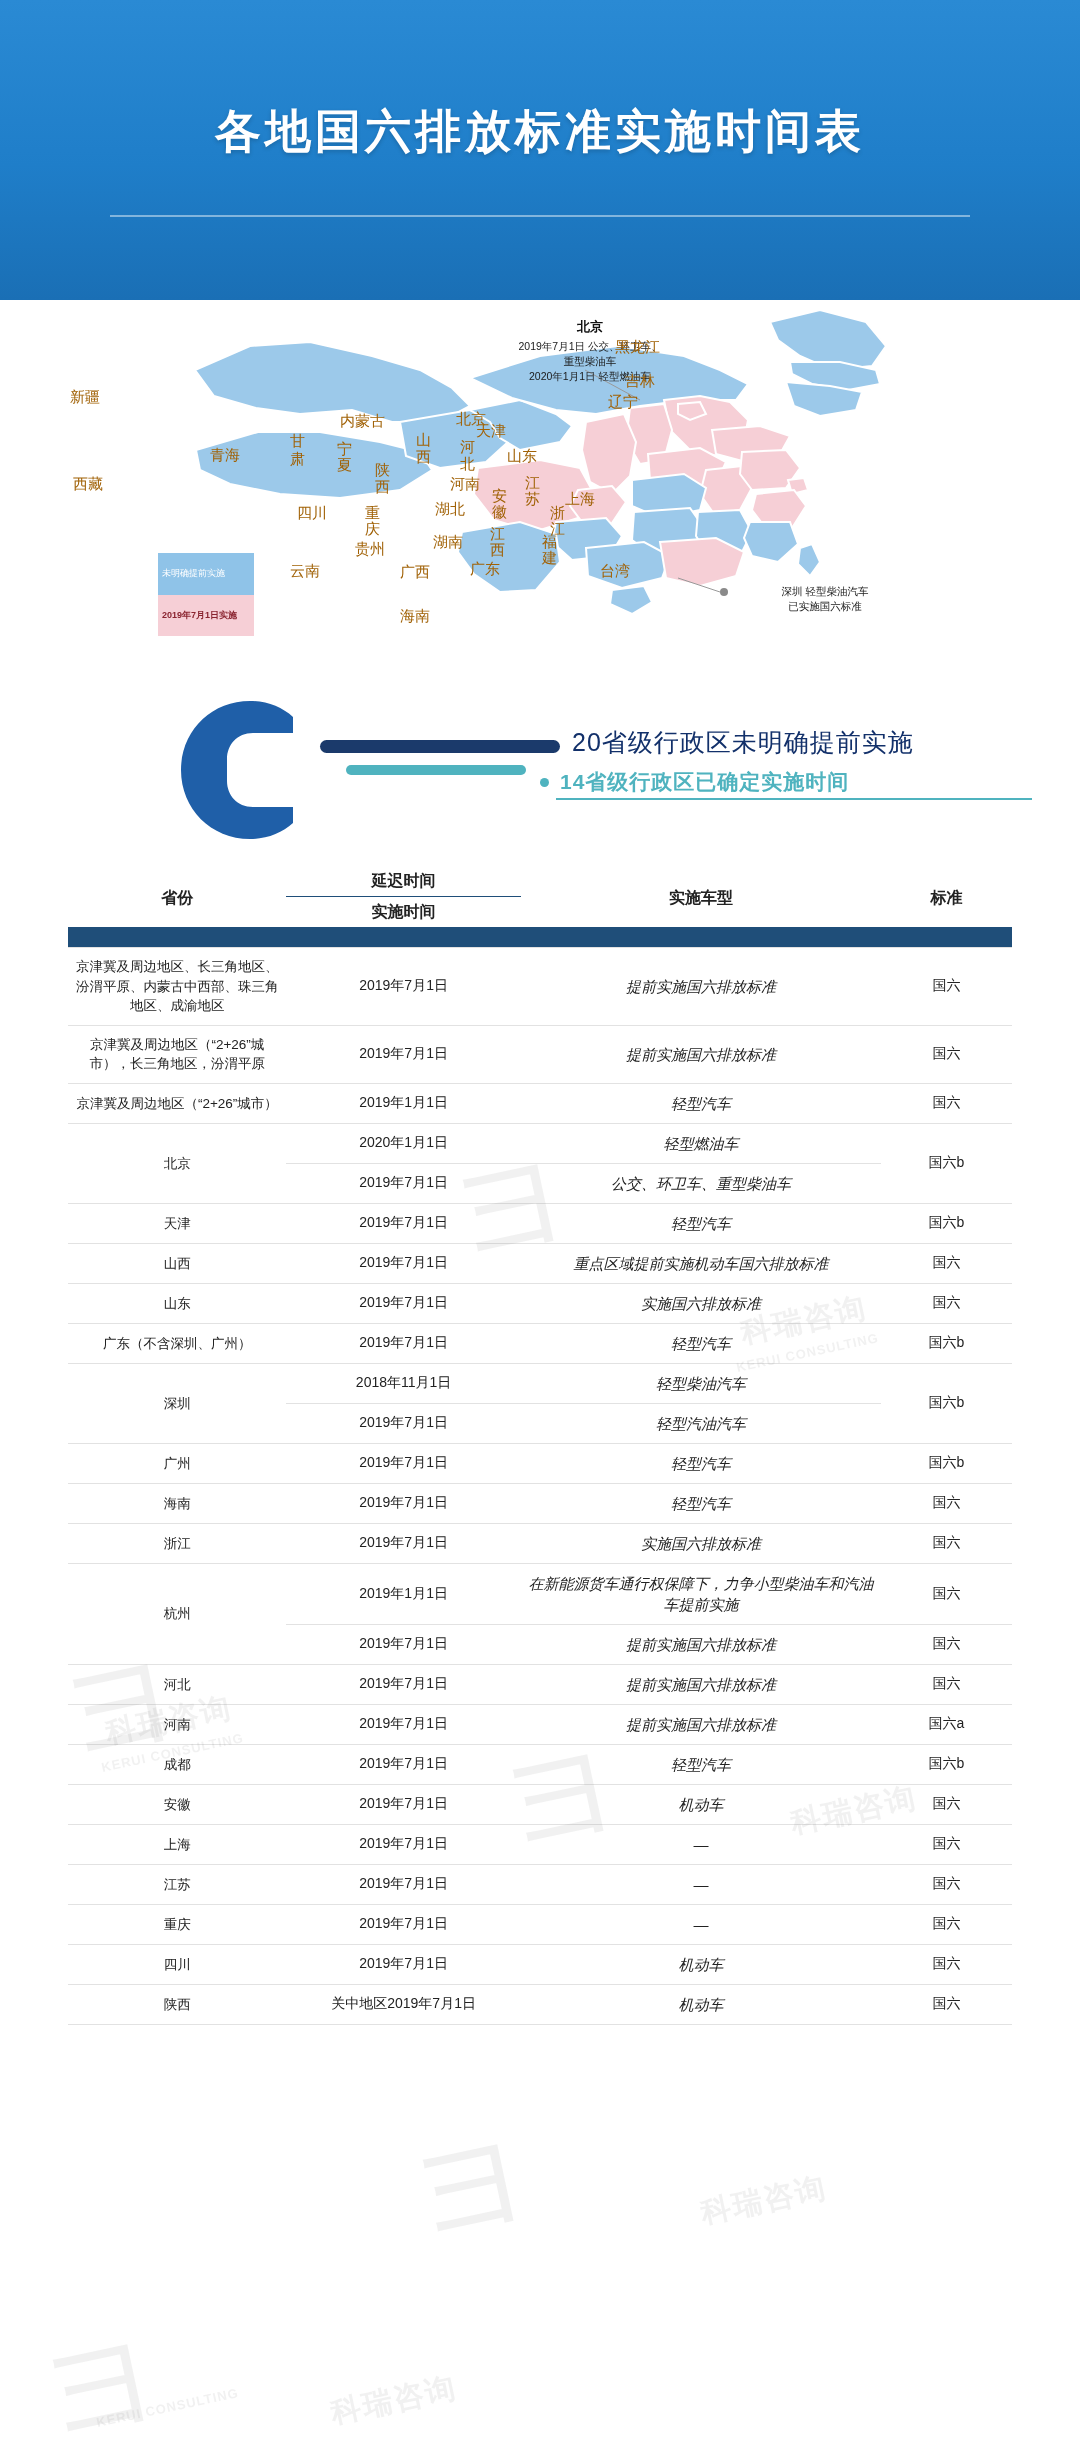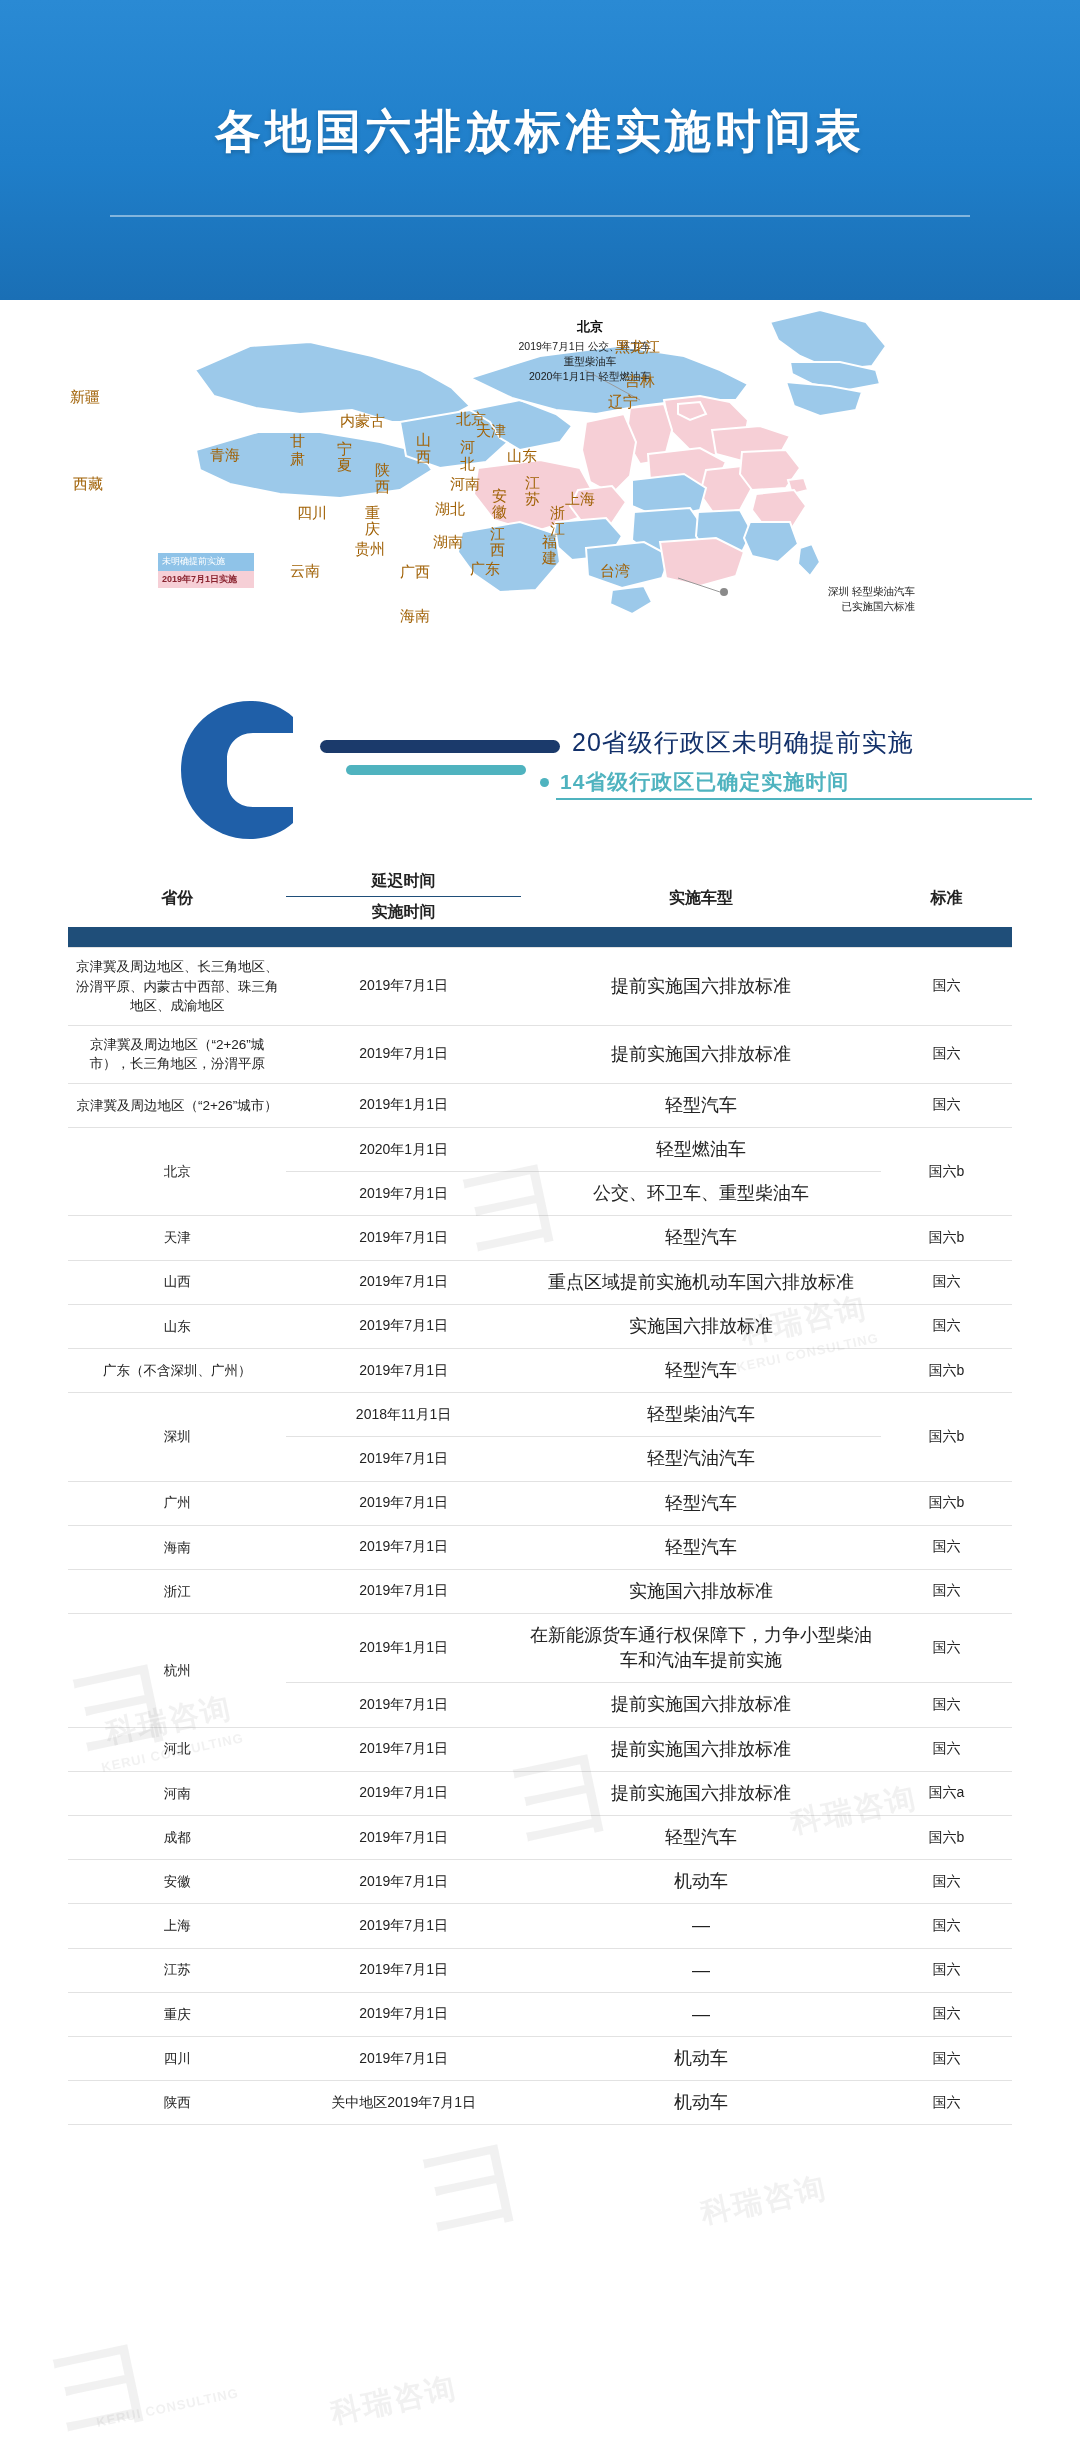--- a/index.html
+++ b/index.html
@@ -80,21 +80,21 @@
   }
   .legend {
     position: absolute;
     left: 158px;
     top: 253px;
     width: 96px;
     font-size: 9px;
     line-height: 1.5;
   }
   .legend .row {
-    padding: 2px 4px;
+    padding: 14px 4px;
     color: #ffffff;
   }
   .legend .row.a { background: #8fc3e8; }
   .legend .row.b { background: #f6cfd6; color: #8a2430; font-weight: bold;}
 
   
   .stats {
     position: relative;
     height: 165px;
     background: #ffffff;
@@ -207,21 +207,21 @@
   .col-date { width: 215px; }
   .col-type { width: 330px; }
   .col-std  { width: 120px; }
   .thead-rule td {
     padding: 0;
     height: 2px;
     background: #1f4e79;
     border: none;
   }
   td.prov { font-size: 13.5px; line-height: 1.45; }
-  td.small { font-size: 18px; line-height: 1.4; }
+  td.small { font-size: 15px; line-height: 1.4; font-style: italic; }
 
   
   .wm {
     position: absolute;
     color: rgba(120,120,120,0.10);
     font-weight: bold;
     pointer-events: none;
     user-select: none;
     white-space: nowrap;
   }
@@ -308,21 +308,21 @@
       </g>
     </svg>
 
     <div class="callout-box" style="left:425px; top:18px; width:330px;">
       <span class="ttl">北京</span>
       <span>2019年7月1日 公交、环卫车、</span><br>
       <span>重型柴油车</span><br>
       <span>2020年1月1日 轻型燃油车</span>
     </div>
 
-    <div class="callout-box" style="left:735px; top:284px; width:180px; text-align:right;">
+    <div class="callout-box" style="left:735px; top:284px; width:180px; text-align:center;">
       <span>深圳 轻型柴油汽车</span><br>
       <span>已实施国六标准</span>
     </div>
 
     <div class="legend">
       <div class="row a">未明确提前实施</div>
       <div class="row b">2019年7月1日实施</div>
     </div>
 
     <div id="province-labels">

